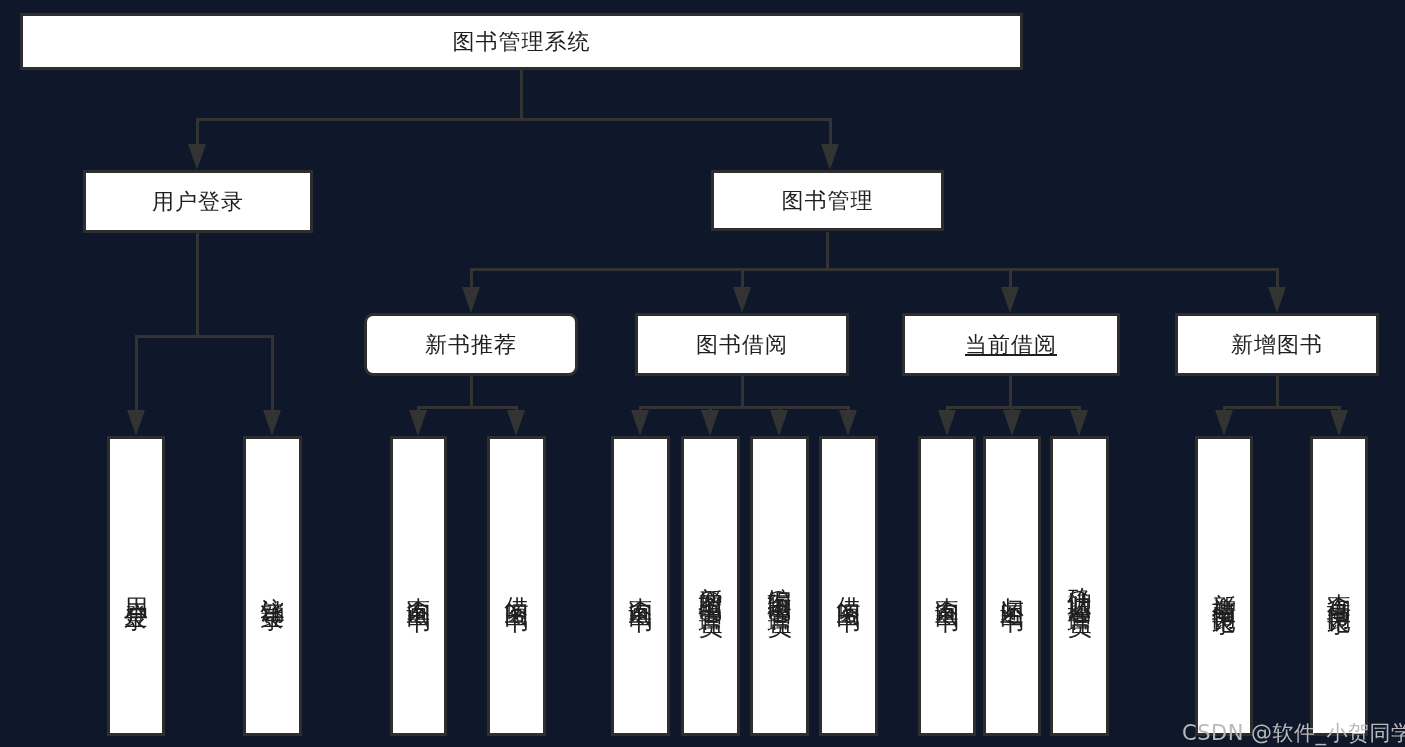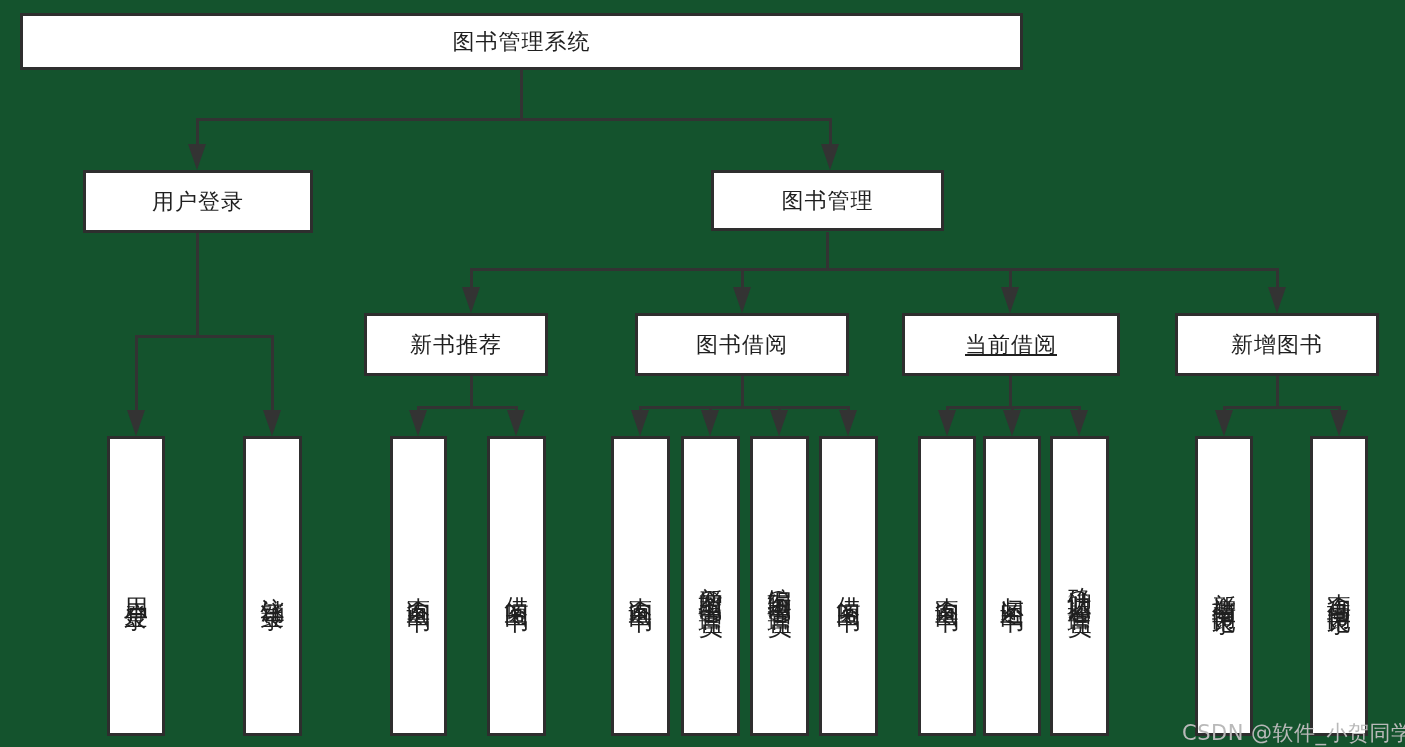--- a/index.html
+++ b/index.html
@@ -1,17 +1,17 @@
 <!DOCTYPE html>
 <html><head>
 <meta charset="utf-8">
 <style>
   html,body{margin:0;padding:0;background:#ffffff;}
   #canvas{
-    position:relative;width:1405px;height:747px;background:#14532d;overflow:hidden;
+    position:relative;width:1405px;height:747px;background:#0f172a;overflow:hidden;
     font-family:"DejaVu Sans","Liberation Sans",sans-serif;color:#1f1f1f;
   }
   .hbox{
     position:absolute;box-sizing:border-box;background:#ffffff;border:3px solid #2e2e2e;
     display:flex;align-items:center;justify-content:center;
     font-size:22px;letter-spacing:1px;color:#1f1f1f;z-index:2;
   }
   .leaf{
     position:absolute;box-sizing:border-box;background:#ffffff;border:3px solid #2e2e2e;
     top:436px;height:300px;display:flex;align-items:center;justify-content:center;z-index:2;
@@ -42,21 +42,21 @@
   </div>
 
   <div class="hbox" style="left:83px;top:170px;width:230px;height:63px;">
     <span>用户登录</span>
   </div>
 
   <div class="hbox" style="left:711px;top:170px;width:233px;height:61px;">
     <span>图书管理</span>
   </div>
 
-  <div class="hbox" style="left:364px;top:313px;width:184px;height:63px;">
+  <div class="hbox" style="left:364px;top:313px;width:214px;height:63px;border-radius:9px;">
     <span>新书推荐</span>
   </div>
 
   <div class="hbox" style="left:635px;top:313px;width:214px;height:63px;">
     <span>图书借阅</span>
   </div>
 
   <div class="hbox" style="left:902px;top:313px;width:218px;height:63px;text-decoration:underline;">
     <span>当前借阅</span>
   </div>

